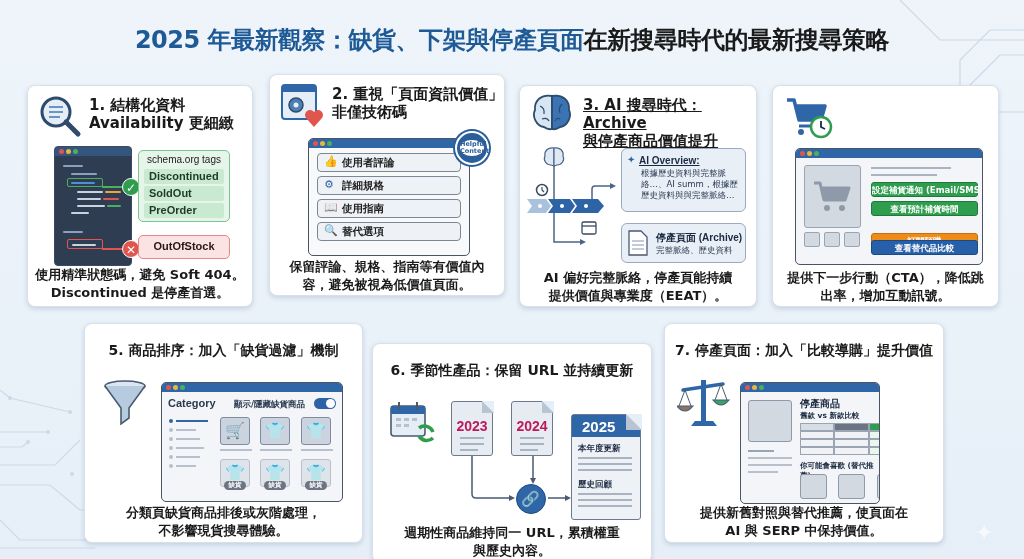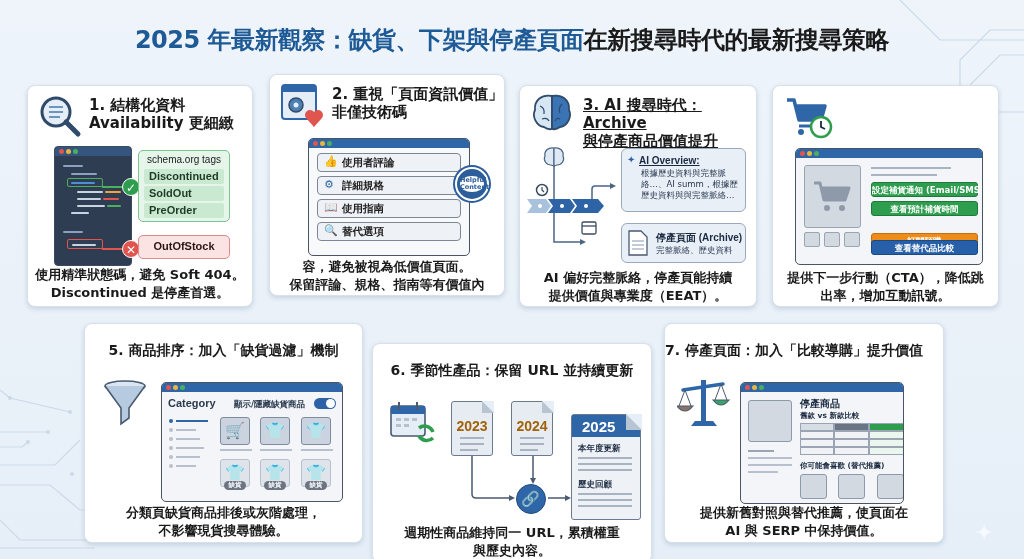--- a/index.html
+++ b/index.html
@@ -65,21 +65,21 @@
   
   .prod { position: absolute; width: 30px; height: 28px; background: #cbd3de; border: 1.5px solid #7e8ba0; border-radius: 3px; text-align: center; font-size: 16px; line-height: 26px; color: #6b7a90; }
   .prod.dim { background: #dfe4ea; border-color: #b7c0cc; color: #b0b9c5; }
   .oos-pill { position: absolute; width: 22px; height: 9px; border-radius: 5px; background: #6c7482; color: #fff; font-size: 6.5px; line-height: 9px; text-align: center; font-weight: bold; }
   .toggle { position: absolute; width: 22px; height: 11px; border-radius: 6px; background: #2d63a6; }
   .toggle::after { content: ""; position: absolute; right: 1px; top: 1px; width: 9px; height: 9px; border-radius: 50%; background: #fff; }
 
   
   .doc { position: absolute; background: #e7ecf3; border: 1.5px solid #6b7a90; border-radius: 3px; }
   .doc .fold { position: absolute; right: -1.5px; top: -1.5px; width: 0; height: 0; border-left: 12px solid #b9c4d3; border-top: 12px solid #e6eff8; }
-  .doc .yr { position: absolute; left: 0; right: 0; top: 16px; text-align: center; font-size: 14px; font-weight: bold; color: #a16207; font-family: "Liberation Sans", sans-serif;}
+  .doc .yr { position: absolute; left: 0; right: 0; top: 16px; text-align: center; font-size: 14px; font-weight: bold; color: #be185d; font-family: "Liberation Sans", sans-serif;}
   .doc .ln { position: absolute; left: 8px; right: 8px; height: 2px; background: #a9b4c3; }
 
   
   .cmp-cell { position: absolute; height: 8px; border: 1px solid #9aa4b2; background: #f0f2f5; }
 </style>
 </head>
 <body>
 
 <svg class="circuit" viewBox="0 0 1024 559">
   <g stroke="#cbd9e8" stroke-width="1.2" fill="none">
@@ -172,27 +172,27 @@
     <div class="bar">
         <i class="dot-r" style="left:4px"></i>
         <i class="dot-y" style="left:11px"></i>
         <i class="dot-g" style="left:18px"></i>
       </div>
     <div class="list-row" style="top:14px;"><span class="ic">👍</span><span>使用者評論</span></div>
     <div class="list-row" style="top:37px;"><span class="ic" style="color:#2f66a8;">⚙</span><span>詳細規格</span></div>
     <div class="list-row" style="top:60px;"><span class="ic">📖</span><span>使用指南</span></div>
     <div class="list-row" style="top:83px;"><span class="ic">🔍</span><span>替代選項</span></div>
   </div>
-  <div class="seal" style="left:185px; top:56px;margin-top:36px;">
+  <div class="seal" style="left:185px; top:56px;">
       <span>Helpful Content</span>
     </div>
 
   <div class="card-cap" style="top:183px;">
+    <div>保留評論、規格、指南等有價值內</div>
     <div>容，避免被視為低價值頁面。</div>
-    <div>保留評論、規格、指南等有價值內</div>
   </div>
 </div>
 
 <div class="card" style="left:519px; top:85px; width:238px; height:222px;">
   <svg style="position:absolute; left:10px; top:6px;" width="44" height="40" viewBox="0 0 44 40">
     <path d="M22 4 C12 2 4 8 5 18 C2 24 6 34 14 35 C18 38 22 37 22 37 Z" fill="#d6e6f3" stroke="#2f4a6a" stroke-width="1.8"></path>
     <path d="M22 4 C32 2 40 8 39 18 C42 24 38 34 30 35 C26 38 22 37 22 37 Z" fill="#3a74b4" stroke="#2f4a6a" stroke-width="1.8"></path>
     <g stroke="#2f4a6a" stroke-width="1.2" fill="none">
         <path d="M10 14 Q15 16 14 22"></path>
         <path d="M12 27 Q17 25 19 29"></path>
@@ -396,35 +396,35 @@
   </svg>
   <div style="position:absolute; left:143px; top:140px; width:30px; height:30px; border-radius:50%; background:#2f66a8; border:1.5px solid #1f4a80; color:#fff; text-align:center; line-height:28px; font-size:15px;">🔗</div>
 
   <div class="card-cap" style="top:180px;">
     <div>週期性商品維持同一 URL，累積權重</div>
     <div>與歷史內容。</div>
   </div>
 </div>
 
 <div class="card" style="left:664px; top:323px; width:280px; height:220px;">
-  <div class="card-title" style="left:0; right:0; top:18px; font-size:14px;">7. 停產頁面：加入「比較導購」提升價值</div>
+  <div class="card-title" style="left:0; right:0; top:18px; text-align:center; font-size:14px;">7. 停產頁面：加入「比較導購」提升價值</div>
 
   <svg style="position:absolute; left:12px; top:54px;" width="54" height="54" viewBox="0 0 54 54">
     <line x1="6" y1="12" x2="46" y2="6" stroke="#2f66a8" stroke-width="3.5" stroke-linecap="round"></line>
     <rect x="24" y="2" width="5" height="42" fill="#2f66a8"></rect>
     <path d="M14 48 L40 48 L36 43 L18 43 Z" fill="#2f66a8"></path>
     <line x1="8" y1="12" x2="2" y2="28" stroke="#4a5a70" stroke-width="1"></line>
       <line x1="8" y1="12" x2="14" y2="28" stroke="#4a5a70" stroke-width="1"></line>
     <path d="M0 28 L16 28 Q8 38 0 28 Z" fill="#8a7465" stroke="#4a5a70" stroke-width="1.2"></path>
     <line x1="44" y1="6" x2="38" y2="22" stroke="#4a5a70" stroke-width="1"></line>
       <line x1="44" y1="6" x2="50" y2="22" stroke="#4a5a70" stroke-width="1"></line>
     <path d="M36 22 L52 22 Q44 32 36 22 Z" fill="#3aa36a" stroke="#4a5a70" stroke-width="1.2"></path>
   </svg>
 
-  <div class="win" style="left:75px; top:58px; width:164px; height:122px; background:#f3f5f8;">
+  <div class="win" style="left:75px; top:58px; width:140px; height:122px; background:#f3f5f8;">
     <div class="bar">
         <i class="dot-r" style="left:4px"></i>
         <i class="dot-y" style="left:11px"></i>
         <i class="dot-g" style="left:18px"></i>
       </div>
     <div style="position:absolute; left:7px; top:17px; width:44px; height:42px; background:#d3d9e1; border:1.5px solid #8e99a9; border-radius:3px;"></div>
     <div style="position:absolute; left:7px; top:67px; width:26px; height:2px; background:#9aa5b4;"></div>
     <div style="position:absolute; left:7px; top:74px; width:44px; height:2px; background:#b7c0cc;"></div>
     <div style="position:absolute; left:7px; top:81px; width:44px; height:2px; background:#b7c0cc;"></div>
     <div style="position:absolute; left:7px; top:88px; width:30px; height:2px; background:#b7c0cc;"></div>

